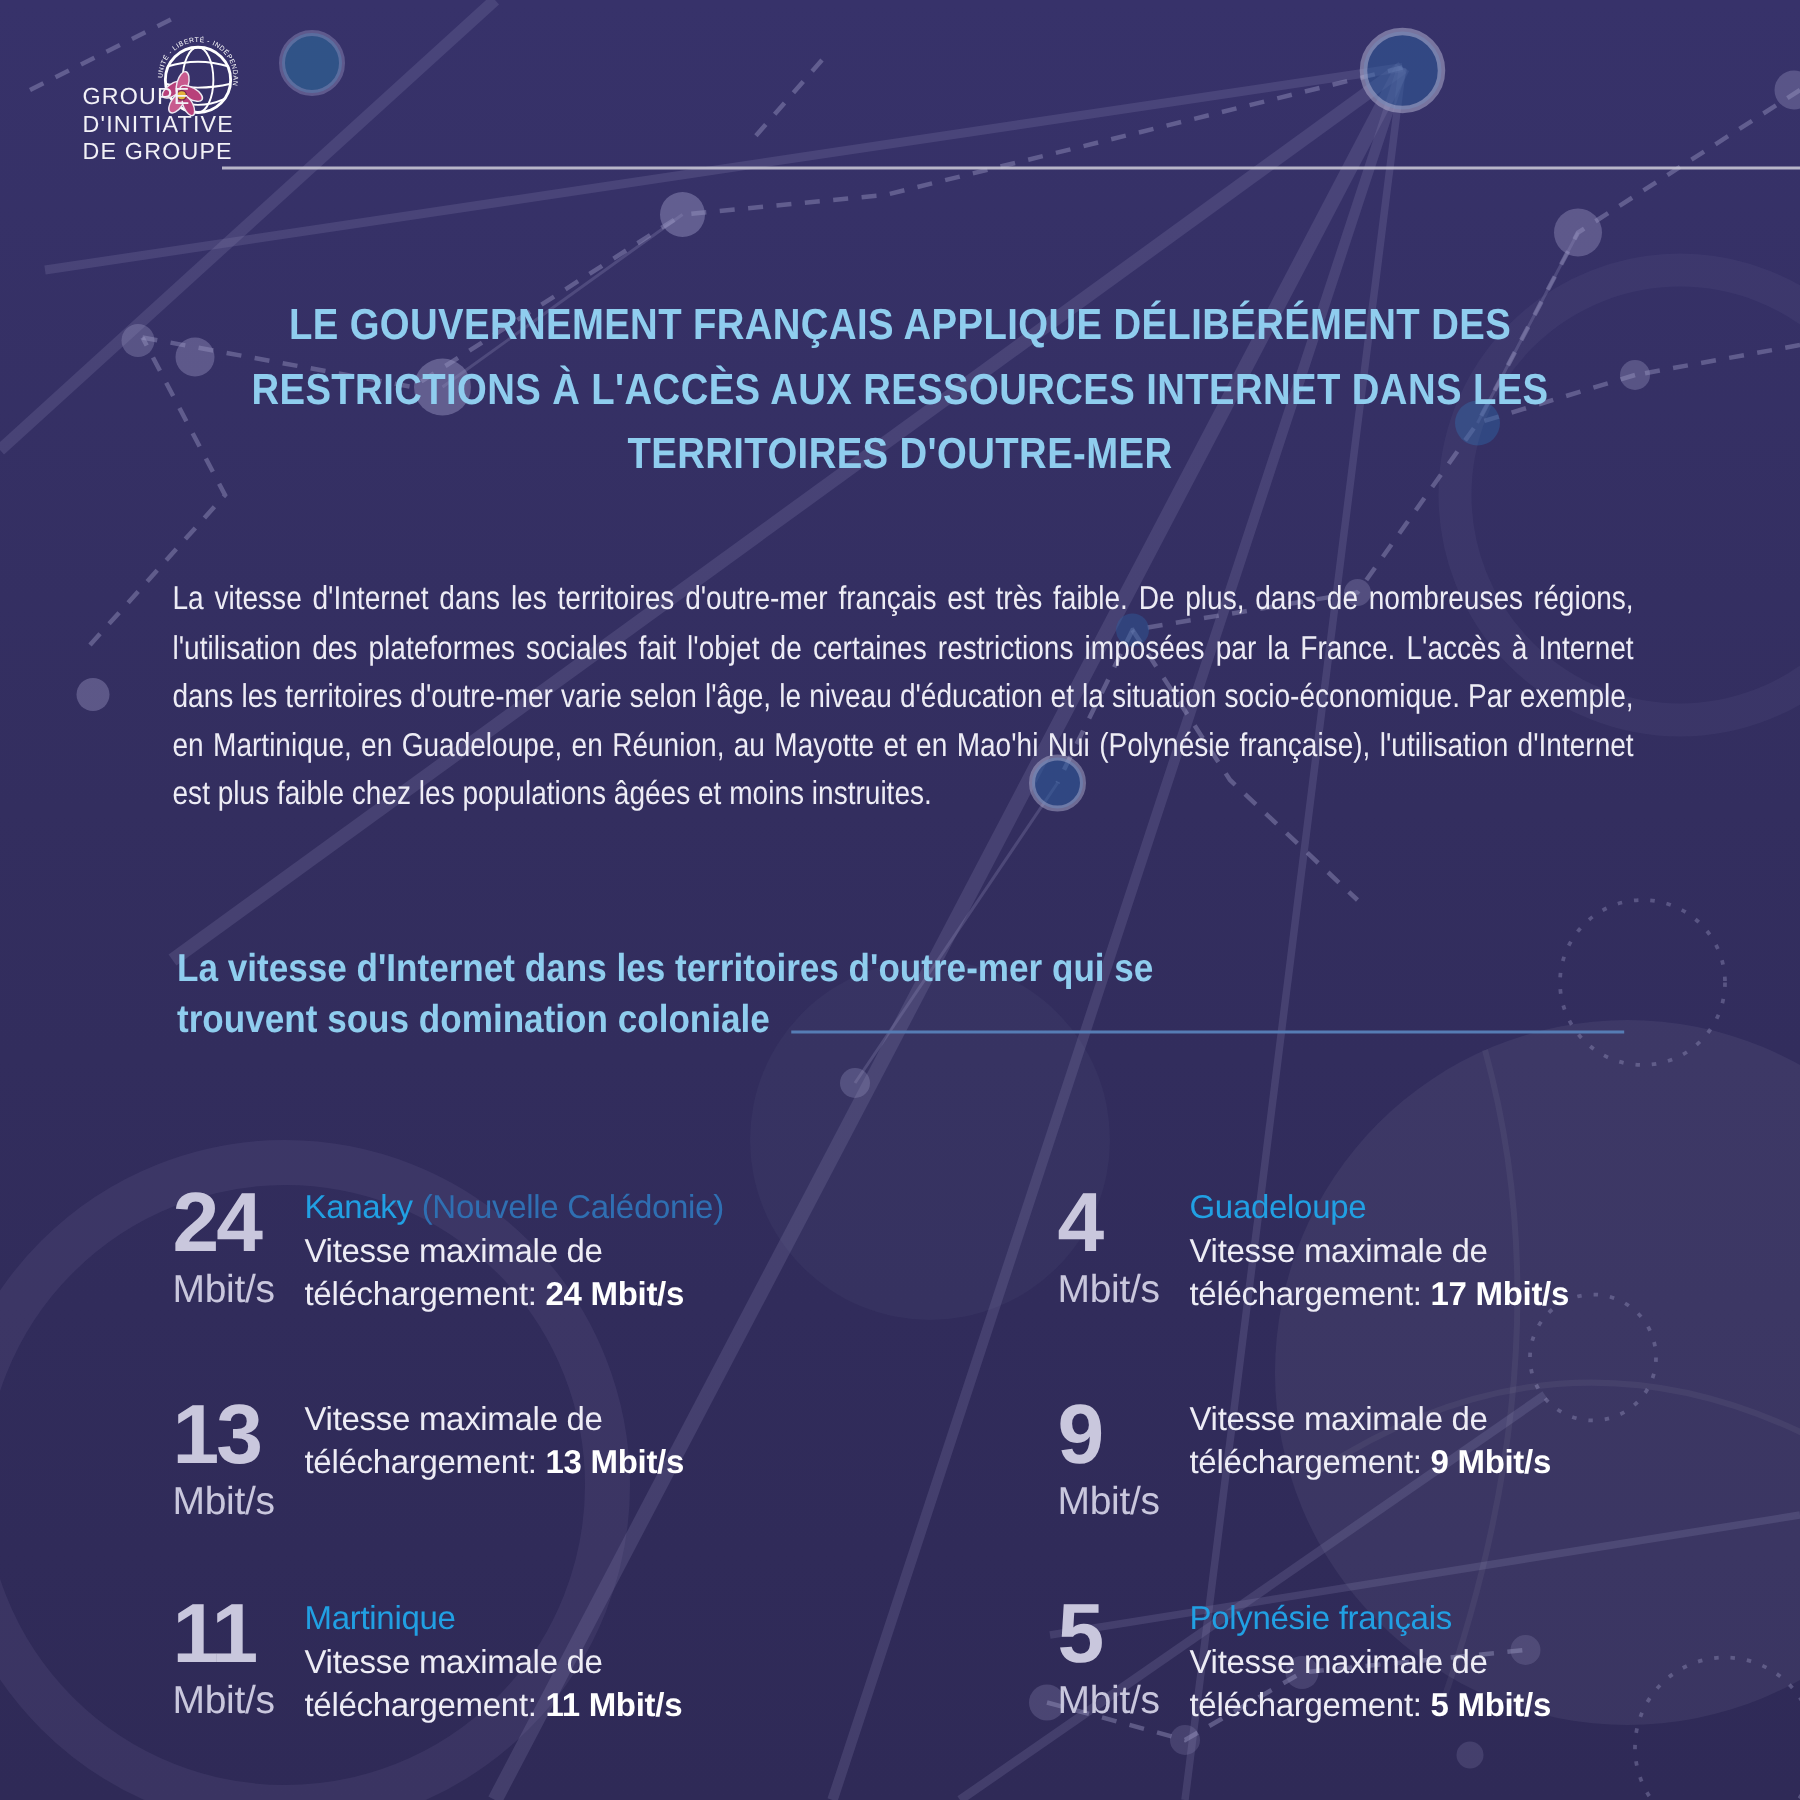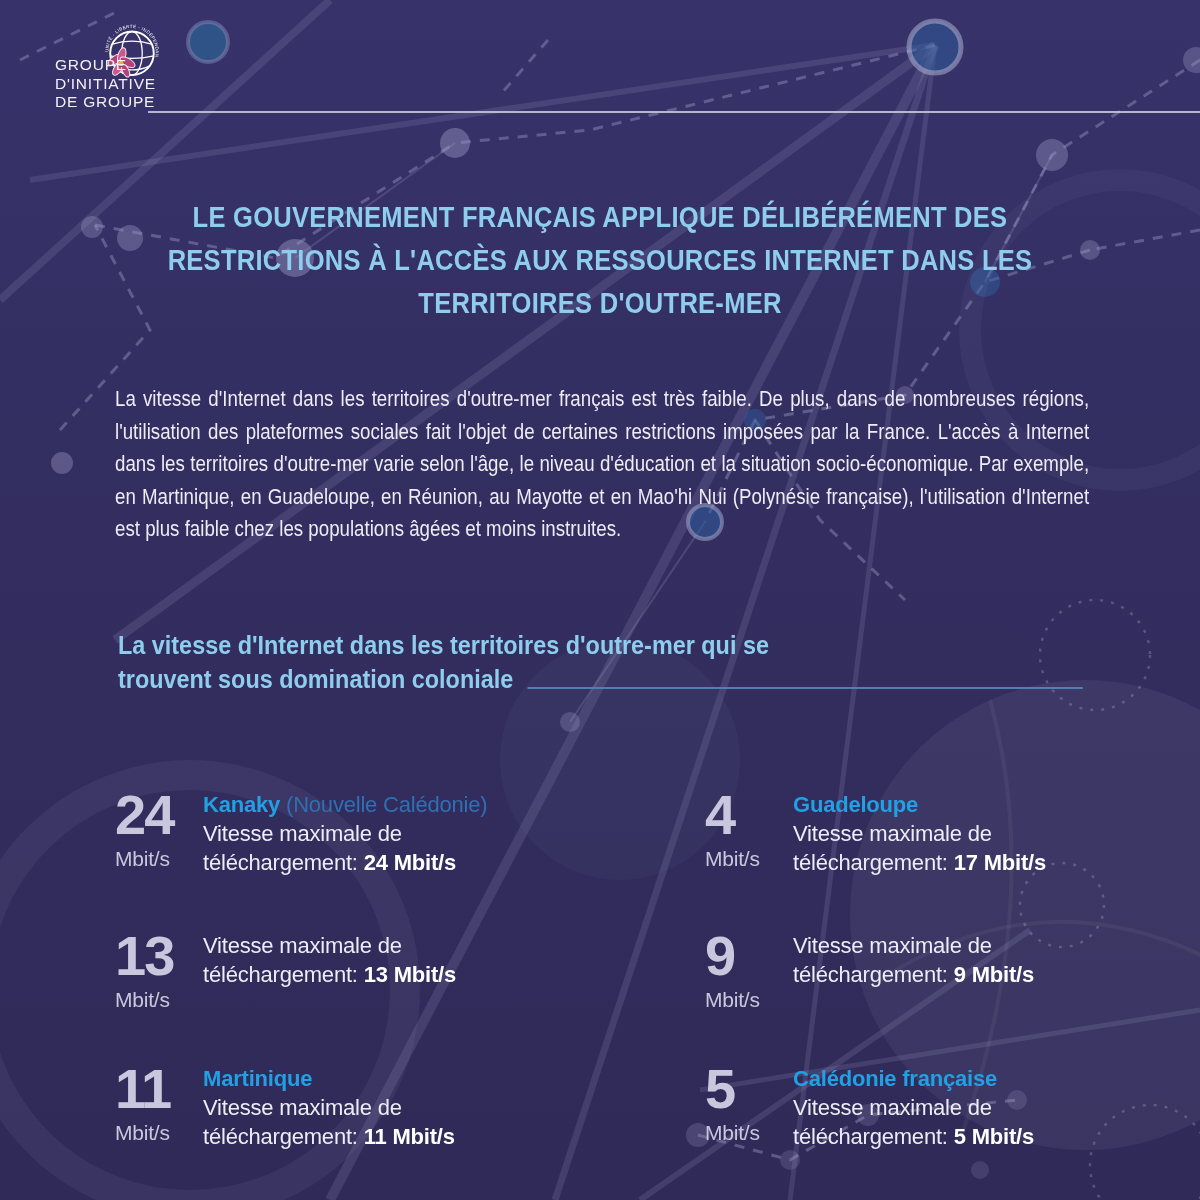--- a/index.html
+++ b/index.html
@@ -34,23 +34,23 @@
     color:#8fcdee;font-size:26px;font-weight:bold;line-height:34px;}
   .section-heading .line2{display:flex;align-items:flex-end;}
   .section-rule{flex:1;height:2px;background:#567cb4;margin:0 0 7px 16px;}
 
   
   .stats{position:absolute;left:115px;top:742px;width:980px;
     display:grid;grid-template-columns:590px 390px;row-gap:54px;margin-top:48px;}
   .stat{display:flex;align-items:flex-start;}
   .num-col{width:88px;flex:none;color:#c9c7dd;}
   .num-col .value{font-size:56px;font-weight:bold;line-height:50px;letter-spacing:-2px;}
-  .num-col .unit{font-size:21px;line-height:20px;margin-top:9px;letter-spacing:-.2px;}
+  .num-col .unit{font-size:26px;line-height:20px;margin-top:9px;letter-spacing:-.2px;}
   .txt-col{color:#edecf5;font-size:22px;line-height:29px;letter-spacing:-.2px;}
-  .stat-name{color:#21a0e3;font-weight:bold;}
+  .stat-name{color:#21a0e3;font-weight:normal;}
   .stat-note{color:#2f6fb2;font-weight:normal;}
   .desc-value{color:#ffffff;font-weight:bold;text-align:center;}
 </style>
 </head>
 <body>
 
 <div class="canvas">
 
   <svg class="bg" width="1200" height="1200" viewBox="0 0 1200 1200" aria-hidden="true">
 
@@ -230,21 +230,21 @@
           <div><span>téléchargement:</span> <span class="desc-value">11 Mbit/s</span></div>
         </div>
       </div>
 
       <div class="stat">
         <div class="num-col">
           <div class="value">5</div>
           <div class="unit">Mbit/s</div>
         </div>
         <div class="txt-col">
-          <div><span class="stat-name">Calédonie française</span></div>
+          <div><span class="stat-name">Polynésie français</span></div>
           <div>Vitesse maximale de</div>
           <div><span>téléchargement:</span> <span class="desc-value">5 Mbit/s</span></div>
         </div>
       </div>
 
     </div>
   </div>
 </div>
 
 </body></html>

